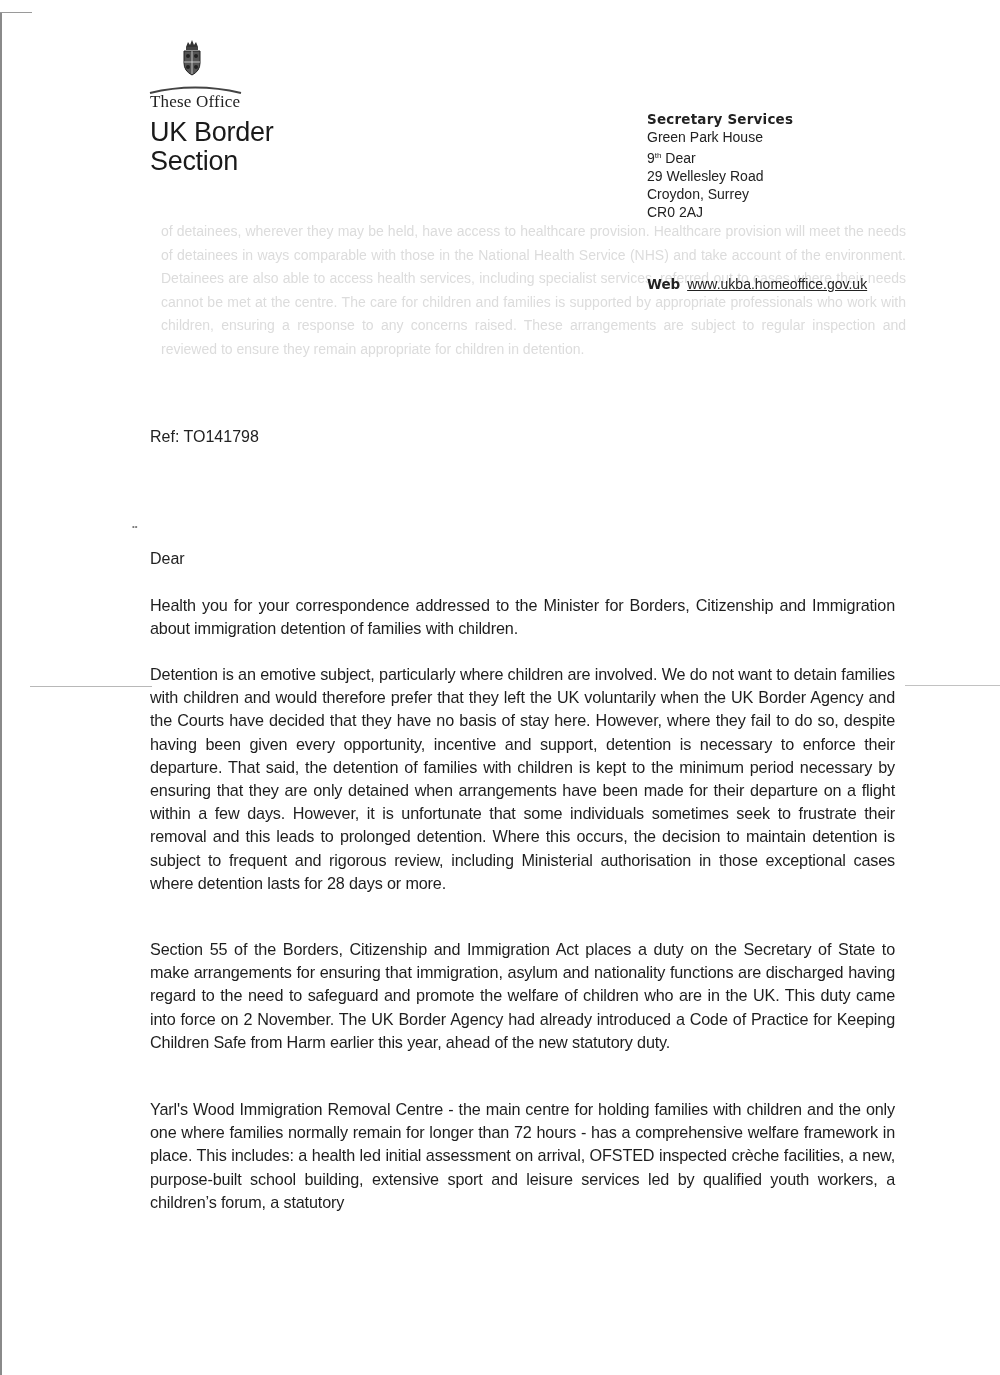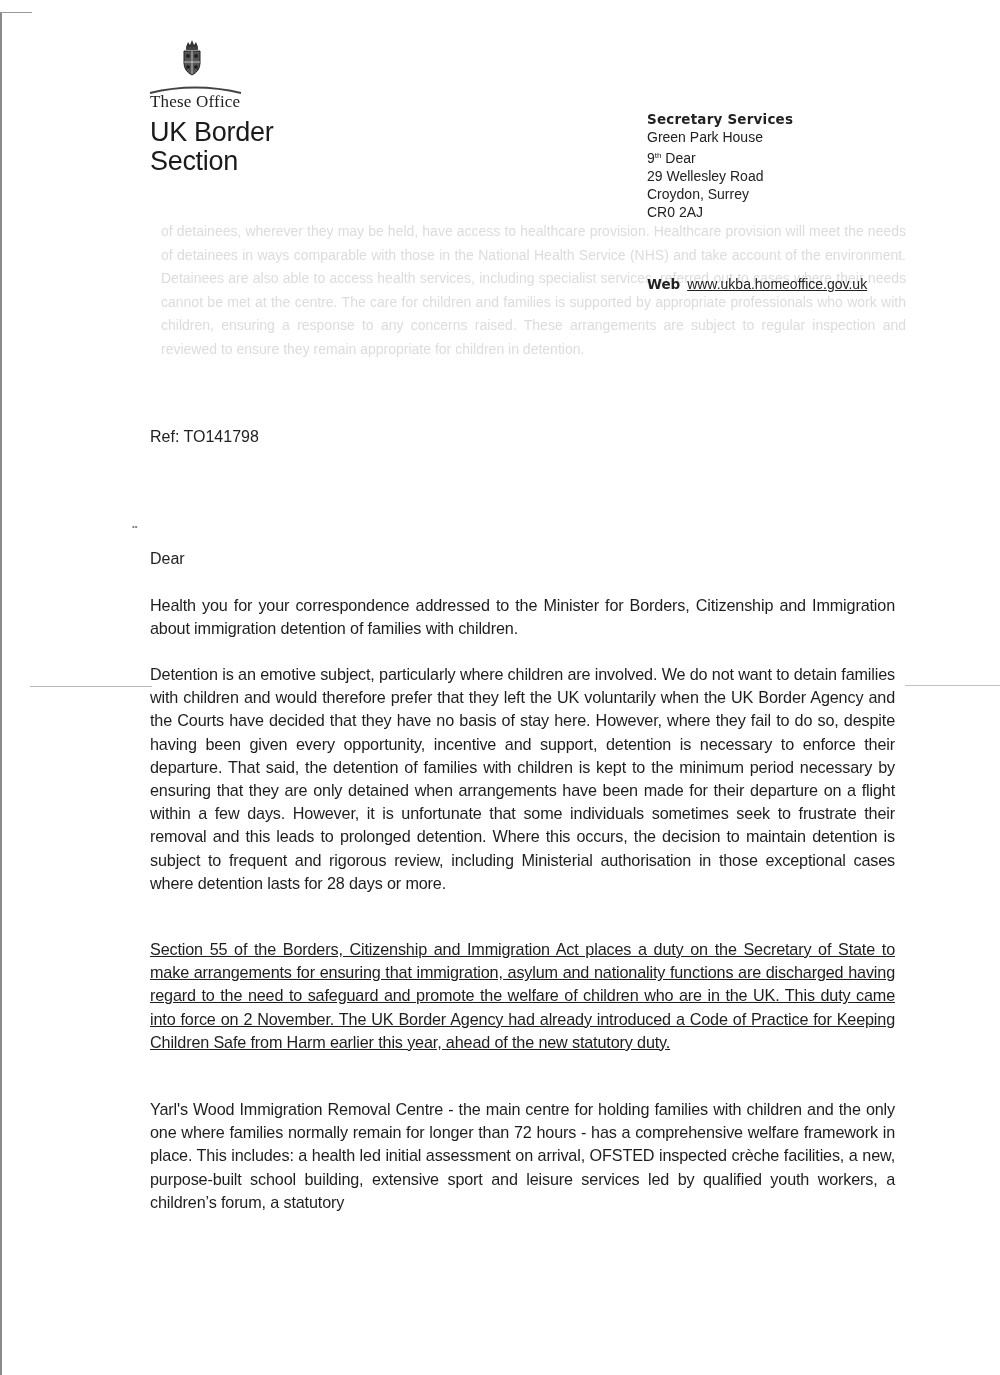--- a/index.html
+++ b/index.html
@@ -29,21 +29,21 @@
   .web-row .web-label { font-weight: bold; font-family: "DejaVu Sans", sans-serif; font-size: 13.5px; margin-right: 3px; }
   .web-row .web-link { text-decoration: underline; color: #222; }
 
   .ref { position: absolute; left: 150px; top: 428px; font-size: 16px; color: #222; }
   .salutation { position: absolute; left: 150px; top: 550px; font-size: 16px; color: #222; }
   .speck { position: absolute; left: 132px; top: 522px; font-size: 8px; color: #777; }
 
   .body-text { position: absolute; left: 150px; width: 745px; font-size: 16.2px; line-height: 23.2px; text-align: justify; color: #1e1e1e; letter-spacing: -0.15px; }
   .p1 { top: 594px; }
   .p2 { top: 663px; }
-  .p3 { top: 938px; text-decoration: underline; }
+  .p3 { top: 938px; }
   .p4 { top: 1098px; }
 </style>
 </head>
 <body>
 
 <div class="left-edge"></div>
 <div class="top-stub"></div>
 <div class="fold-line-left"></div>
 <div class="fold-line-right"></div>
 <div class="speck">••</div>

